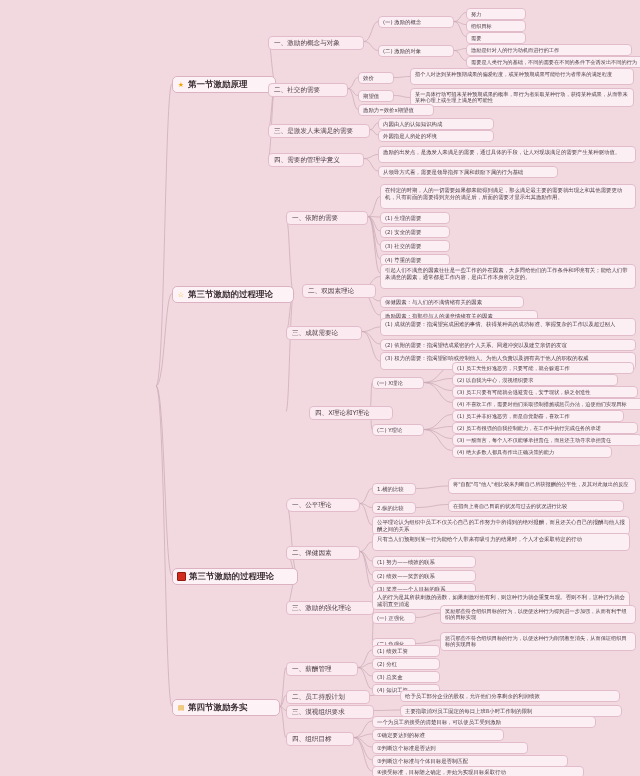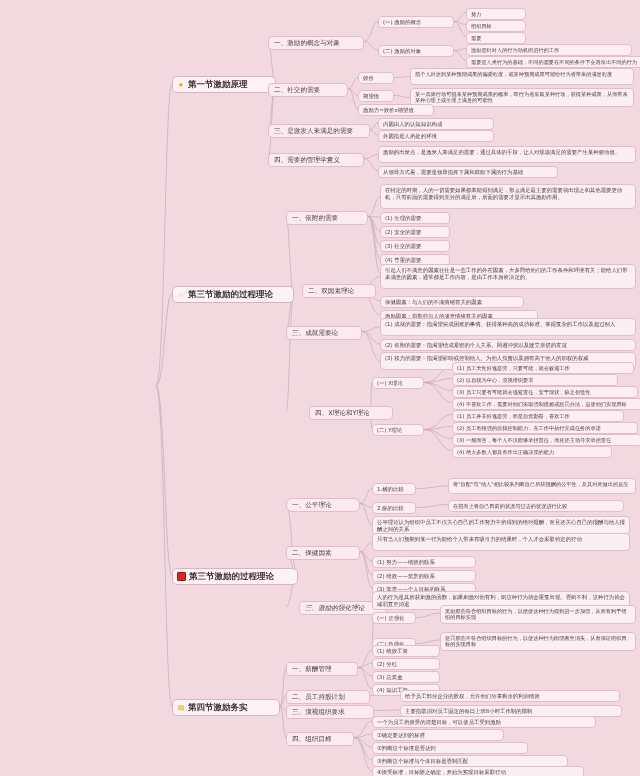--- a/index.html
+++ b/index.html
@@ -234,21 +234,21 @@
     <div class="node lvl-3" style="left: 372px; top: 483px; width: 44px; min-height: 11px;">1.横的比较</div>
     <div class="node lvl-3 leaf-wide wrap" style="left: 448px; top: 478px; width: 188px; min-height: 16px;">将"自配"与"他人"相比较来判断自己所获报酬的公平性，及其对此做出的反应</div>
     <div class="node lvl-3" style="left: 372px; top: 502px; width: 44px; min-height: 11px;">2.纵的比较</div>
     <div class="node lvl-3 leaf-wide" style="left: 448px; top: 500px; width: 176px; min-height: 9px;">在指向上将自己目前的状况与过去的状况进行比较</div>
     <div class="node lvl-3 wrap" style="left: 372px; top: 516px; width: 258px; min-height: 18px;">公平理论认为组织中员工不仅关心自己的工作努力中所得到的绝对报酬，而且还关心自己的报酬与他人报酬之间的关系</div>
     <div class="node lvl-2" style="left: 286px; top: 546px; width: 74px; min-height: 11px;">二、保健因素</div>
     <div class="node lvl-3 wrap" style="left: 372px; top: 533px; width: 258px; min-height: 18px;">只有当人们预期到某一行为能给个人带来有吸引力的结果时，个人才会采取特定的行动</div>
     <div class="node lvl-3" style="left: 372px; top: 556px; width: 104px; min-height: 10px;">(1) 努力——绩效的联系</div>
     <div class="node lvl-3" style="left: 372px; top: 570px; width: 104px; min-height: 10px;">(2) 绩效——奖赏的联系</div>
     <div class="node lvl-3" style="left: 372px; top: 583px; width: 104px; min-height: 10px;">(3) 奖赏——个人目标的联系</div>
-    <div class="node lvl-2" style="left: 299px; top: 601px; width: 88px; min-height: 11px; font-style: italic;">三、激励的强化理论</div>
+    <div class="node lvl-2" style="left: 286px; top: 601px; width: 88px; min-height: 11px;">三、激励的强化理论</div>
     <div class="node lvl-3 wrap" style="left: 372px; top: 591px; width: 258px; min-height: 18px;">人的行为是其所获刺激的函数，如果刺激对他有利，则这种行为就会重复出现。否则不利，这种行为就会减弱直至消退</div>
     <div class="node lvl-3" style="left: 372px; top: 612px; width: 44px; min-height: 11px;">(一) 正强化</div>
     <div class="node lvl-3 leaf-wide wrap" style="left: 440px; top: 605px; width: 196px; min-height: 16px;">奖励那些符合组织目标的行为，以便使这种行为得到进一步加强，从而有利于组织的目标实现</div>
     <div class="node lvl-3" style="left: 372px; top: 638px; width: 44px; min-height: 11px;">(二) 负强化</div>
     <div class="node lvl-3 leaf-wide wrap" style="left: 440px; top: 632px; width: 196px; min-height: 16px;">惩罚那些不符合组织目标的行为，以使这种行为削弱着至消失，从而保证组织目标的实现目标</div>
     <div class="node lvl-sec" style="left: 172px; top: 699px; width: 108px; min-height: 15px;">
       <span class="ic ic-scroll">▤</span>
       <span>第四节激励务实</span>
     </div>
     <div class="node lvl-2" style="left: 286px; top: 662px; width: 72px; min-height: 11px;">一、薪酬管理</div>

